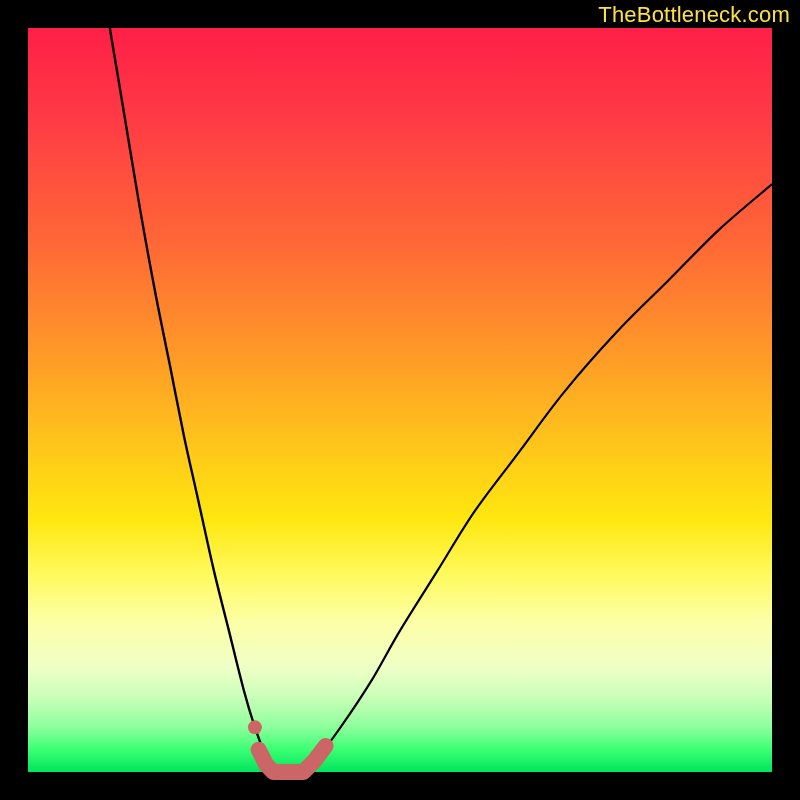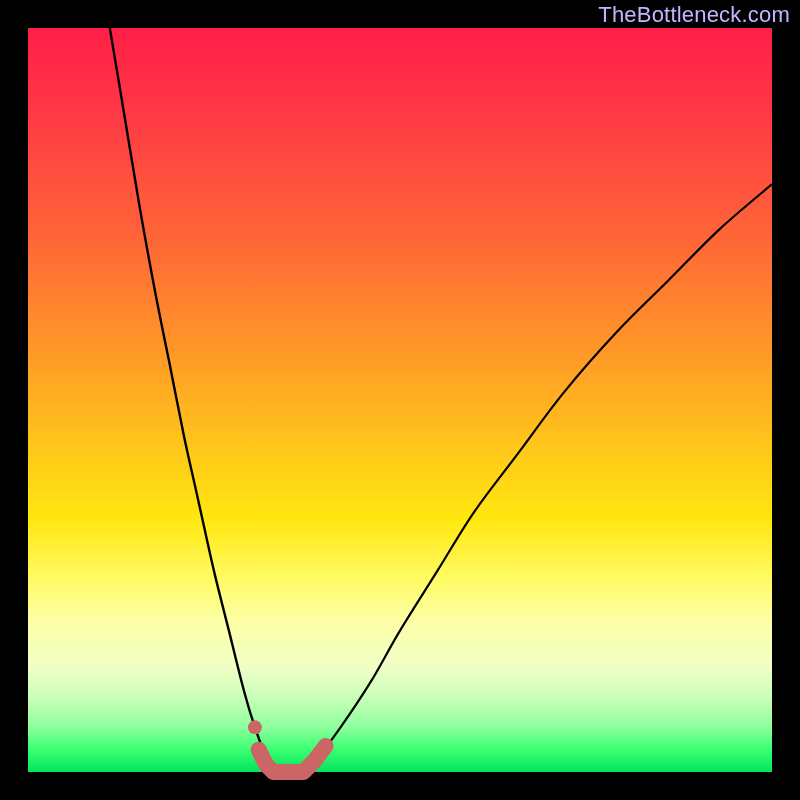--- a/index.html
+++ b/index.html
@@ -38,21 +38,21 @@
       #c9ffb8 90%,
       #8cff9c 94%,
       #3bff73 97%,
       #00e55c 100%
     );
   }
   .watermark {
     position: absolute;
     top: 2px;
     right: 10px;
-    color: #c4b5fd;
+    color: #fde047;
     font-size: 22px;
     letter-spacing: 0.2px;
     user-select: none;
   }
   svg.curves {
     position: absolute;
     left: 0;
     top: 0;
     width: 744px;
     height: 744px;

